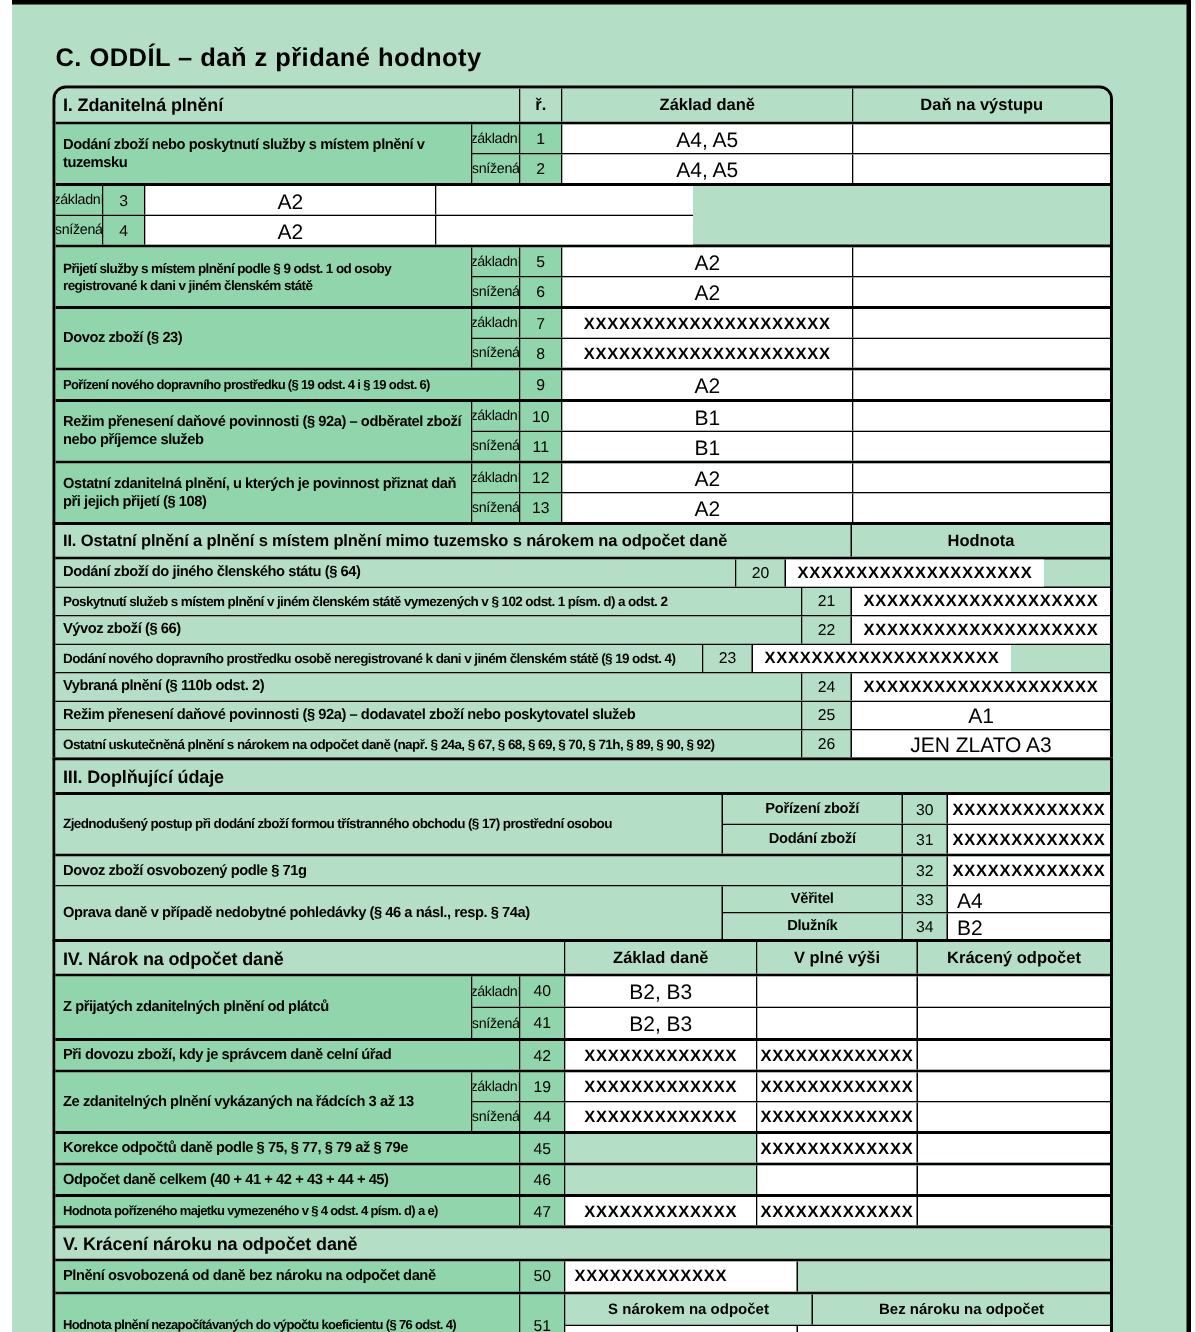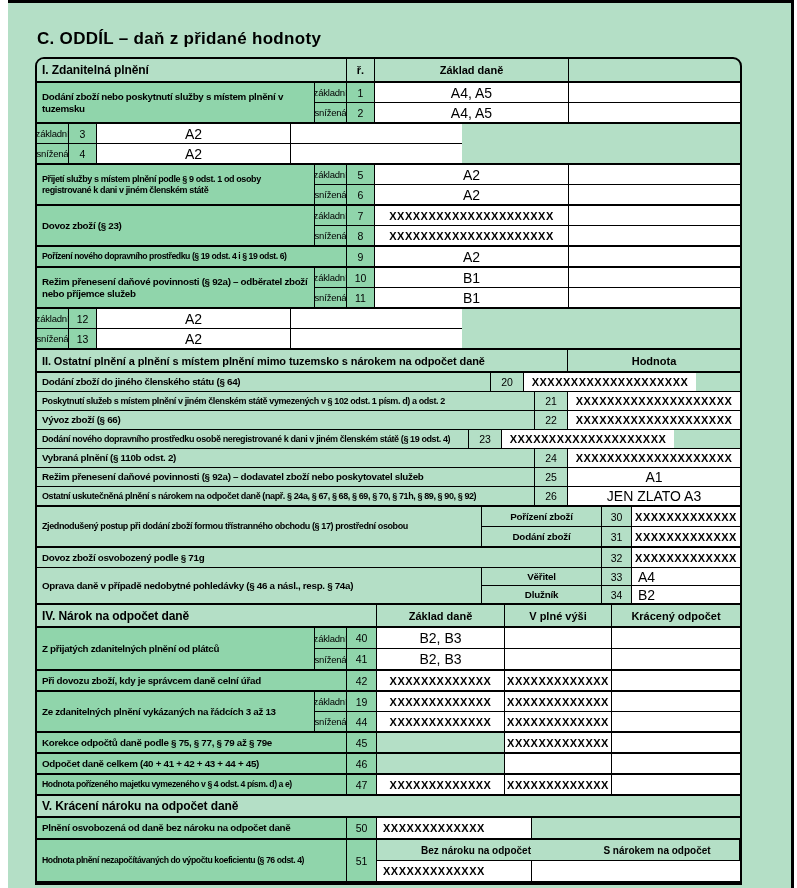--- a/index.html
+++ b/index.html
@@ -54,20 +54,21 @@
 
 <div class="sheet">
 
   <div class="title">C. ODDÍL – daň z přidané hodnoty</div>
 
   <div class="tbl first">
     <div class="row bb2" style="height:22px">
       <div class="c lt sec" style="width:310px">I. Zdanitelná plnění</div>
       <div class="c lt hdr" style="width:28px">ř.</div>
       <div class="c lt hdr" style="width:194px">Základ daně</div>
+      <div class="c lt hdr last" style="width:171px">Daň na výstupu</div>
     </div>
 
     <div class="grp bb2">
       <div class="c dk lbl" style="width:278px">Dodání zboží nebo poskytnutí služby s místem plnění v tuzemsku</div>
       <div style="width:425px">
         <div class="row bb" style="height:19px">
           <div class="c dk rate" style="width:32px">základní</div>
           <div class="c dk num" style="width:28px">1</div>
           <div class="c wh val" style="width:194px">A4, A5</div>
           <div class="c wh last" style="width:171px"></div>
@@ -153,20 +154,21 @@
         <div class="row" style="height:19px">
           <div class="c dk rate" style="width:32px">snížená</div>
           <div class="c dk num" style="width:28px">11</div>
           <div class="c wh val" style="width:194px">B1</div>
           <div class="c wh last" style="width:171px"></div>
         </div>
       </div>
     </div>
 
     <div class="grp">
+      <div class="c dk lbl" style="width:278px">Ostatní zdanitelná plnění, u kterých je povinnost přiznat daň při jejich přijetí (§ 108)</div>
       <div style="width:425px">
         <div class="row bb" style="height:19px">
           <div class="c dk rate" style="width:32px">základní</div>
           <div class="c dk num" style="width:28px">12</div>
           <div class="c wh val" style="width:194px">A2</div>
           <div class="c wh last" style="width:171px"></div>
         </div>
         <div class="row" style="height:19px">
           <div class="c dk rate" style="width:32px">snížená</div>
           <div class="c dk num" style="width:28px">13</div>
@@ -213,20 +215,23 @@
       <div class="c wh val last" style="width:172px">A1</div>
     </div>
     <div class="row" style="height:18px">
       <div class="c lt lbl cond nw" style="width:498px">Ostatní uskutečněná plnění s nárokem na odpočet daně (např. § 24a, § 67, § 68, § 69, § 70, § 71h, § 89, § 90, § 92)</div>
       <div class="c lt num" style="width:33px">26</div>
       <div class="c wh val last" style="width:172px">JEN ZLATO A3</div>
     </div>
   </div>
 
   <div class="tbl">
+    <div class="row bb2" style="height:21px">
+      <div class="c lt sec last" style="width:703px">III. Doplňující údaje</div>
+    </div>
     <div class="grp bb2">
       <div class="c lt lbl cond nw" style="width:445px">Zjednodušený postup při dodání zboží formou třístranného obchodu (§ 17) prostřední osobou</div>
       <div style="width:258px">
         <div class="row bb" style="height:19px">
           <div class="c lt slbl" style="width:120px">Pořízení zboží</div>
           <div class="c lt num" style="width:30px">30</div>
           <div class="c wh xv last" style="width:108px">XXXXXXXXXXXXX</div>
         </div>
         <div class="row" style="height:19px">
           <div class="c lt slbl" style="width:120px">Dodání zboží</div>
@@ -340,22 +345,22 @@
       <div class="c dk lbl nw" style="width:310px">Plnění osvobozená od daně bez nároku na odpočet daně</div>
       <div class="c dk num" style="width:30px">50</div>
       <div class="c wh xv" style="width:155px;justify-content:flex-start;padding-left:6px">XXXXXXXXXXXXX</div>
       <div class="c lt last" style="width:208px"></div>
     </div>
     <div class="grp bb2">
       <div class="c dk lbl cond2" style="width:310px">Hodnota plnění nezapočítávaných do výpočtu koeficientu (§ 76 odst. 4)</div>
       <div class="c dk num" style="width:30px">51</div>
       <div style="width:363px">
         <div class="row bb" style="height:20px">
+          <div class="c lt hdr" style="width:165px;font-size:10px">S nárokem na odpočet</div>
           <div class="c lt hdr last" style="width:198px;font-size:10px">Bez nároku na odpočet</div>
-          <div class="c lt hdr" style="width:165px;font-size:10px">S nárokem na odpočet</div>
         </div>
         <div class="row" style="height:20px">
           <div class="c wh xv" style="width:155px;justify-content:flex-start;padding-left:6px">XXXXXXXXXXXXX</div>
           <div class="c wh last" style="width:208px"></div>
         </div>
       </div>
     </div>
 
   </div>
 

